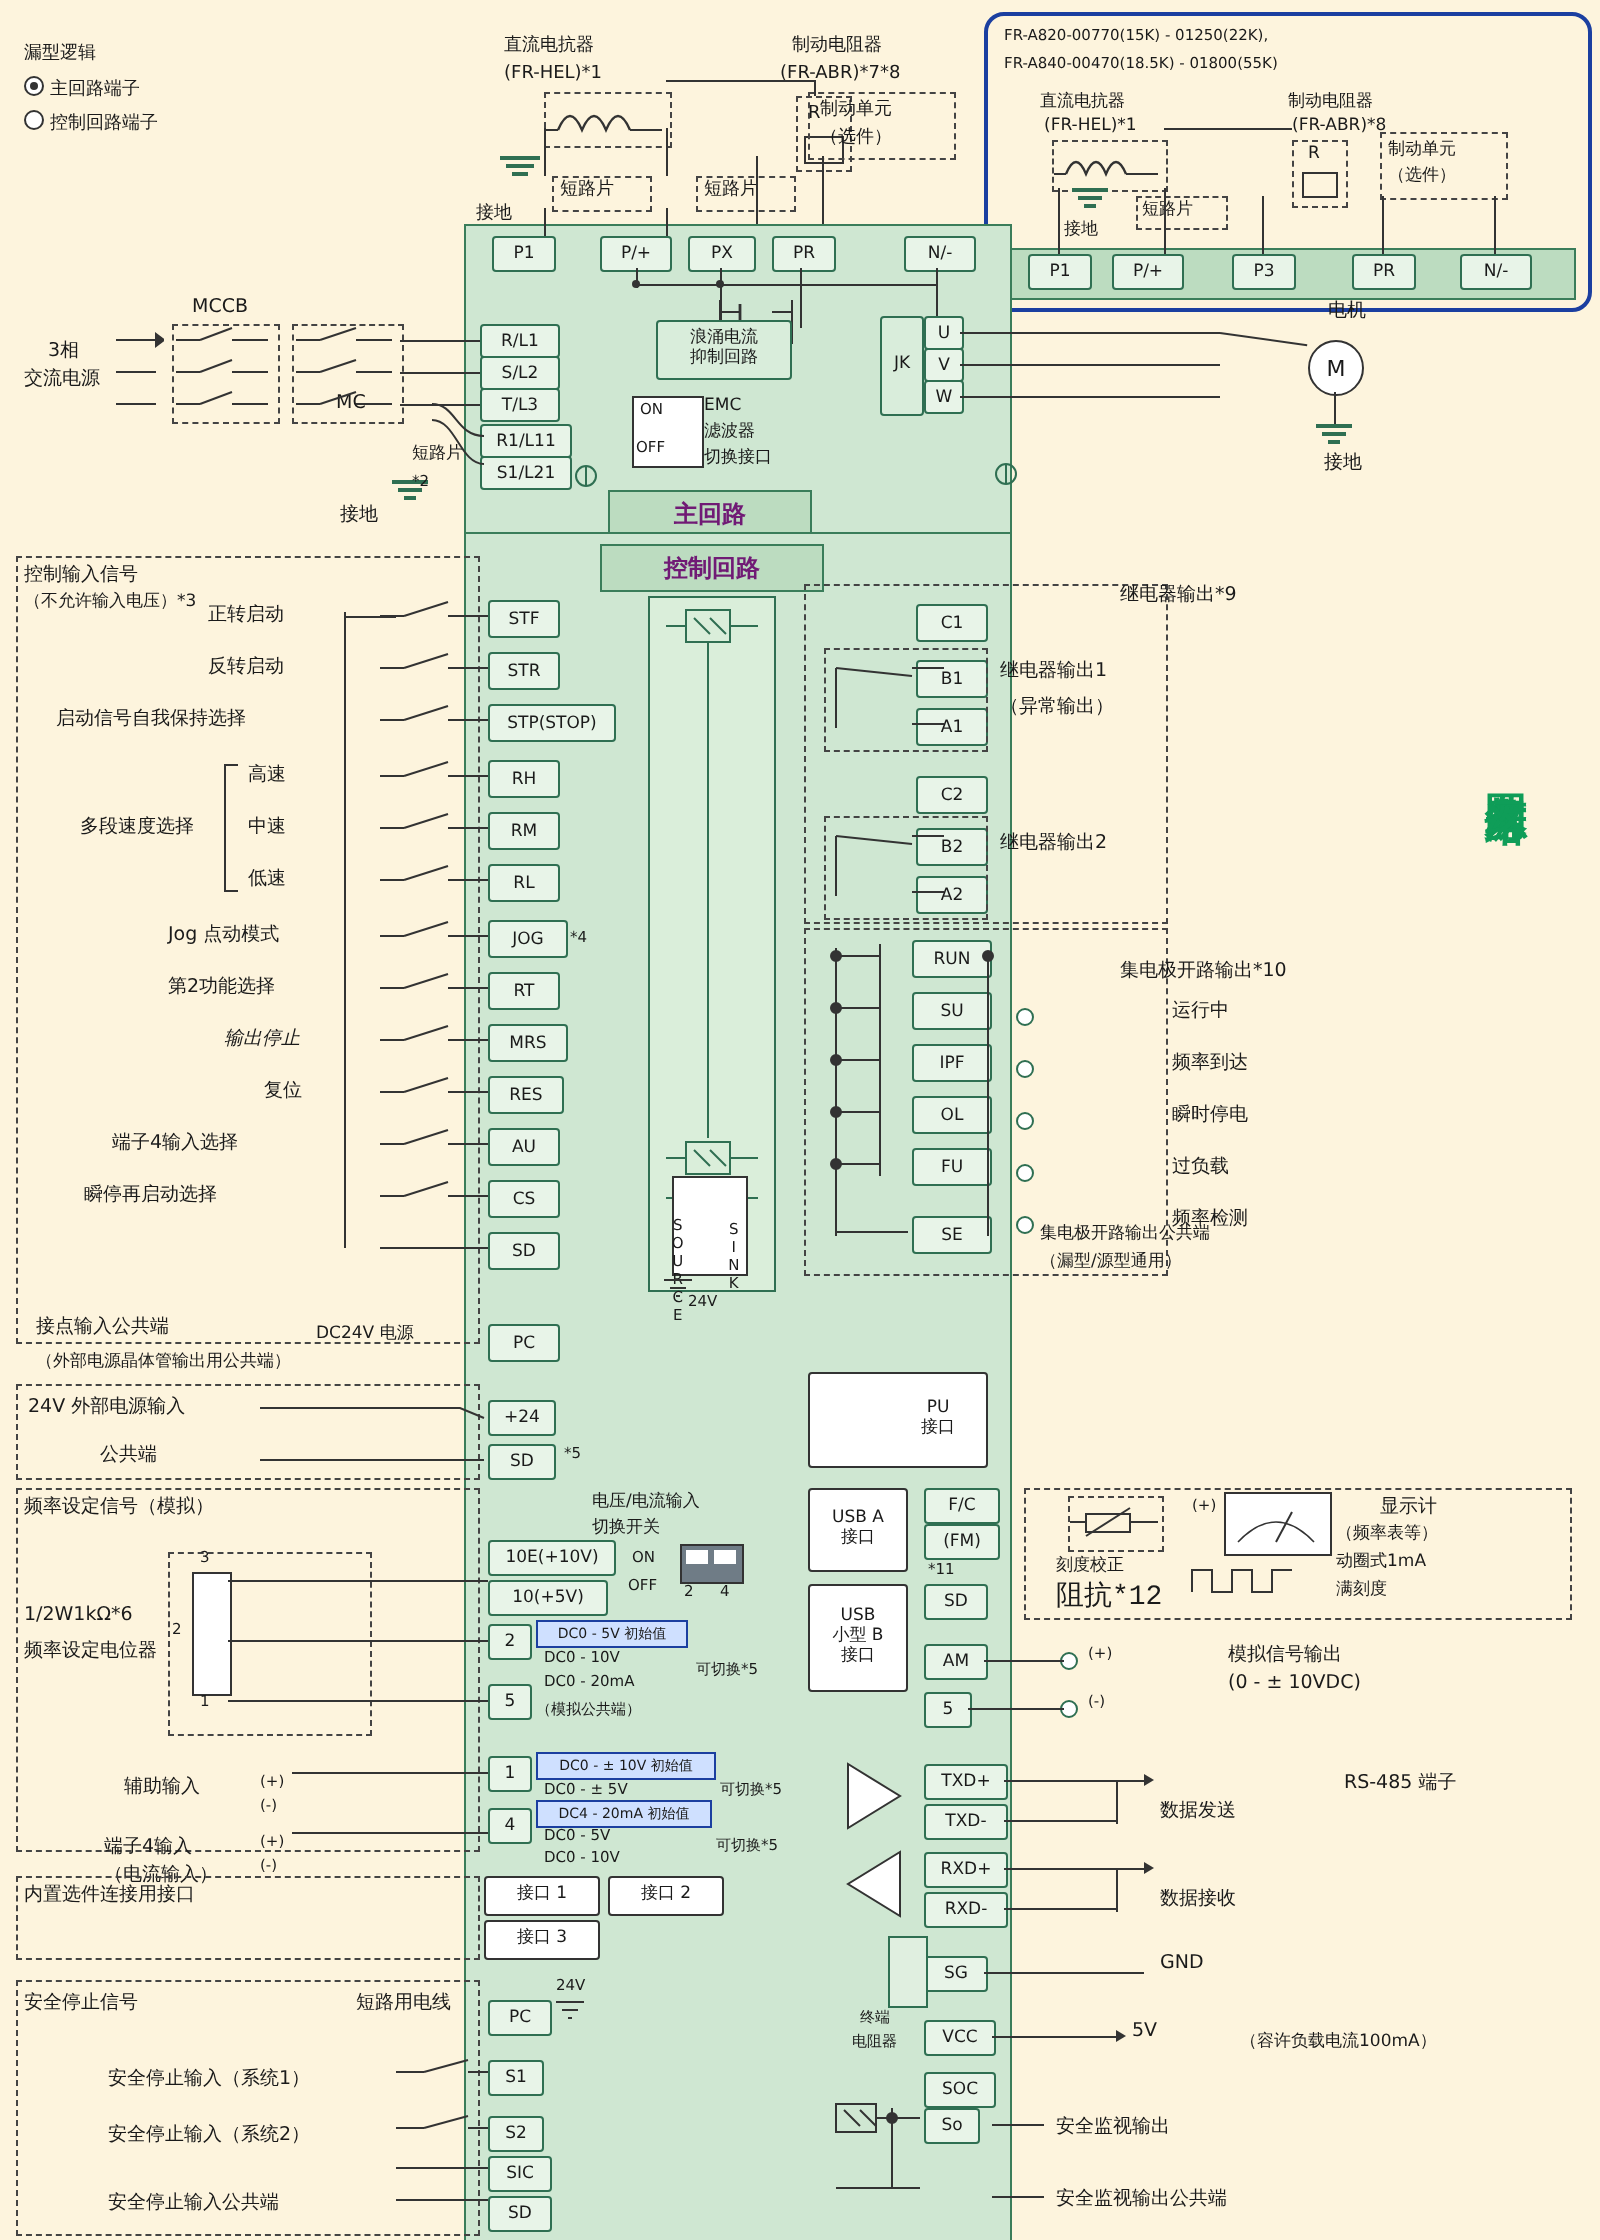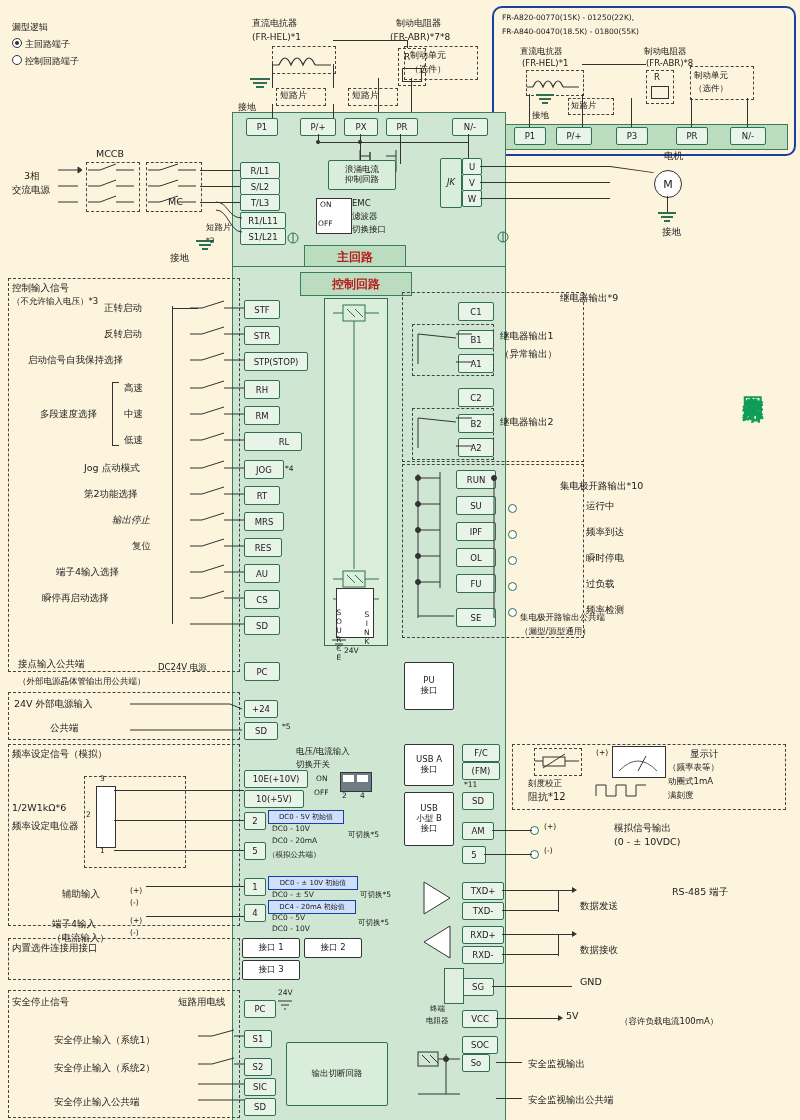--- a/index.html
+++ b/index.html
@@ -27,21 +27,21 @@
   .blockwhite{position:absolute;border:1px solid #333;background:#fff;font-size:8.5px;
          display:flex;align-items:center;justify-content:center;text-align:center;border-radius:2px;line-height:1.15;}
   .blockgreen{position:absolute;border:1px solid #2f6f52;background:#d9eddb;font-size:8.5px;
          display:flex;align-items:center;justify-content:center;text-align:center;border-radius:2px;line-height:1.15;}
   .label{position:absolute;font-size:9px;white-space:nowrap;}
   .label.c{text-align:center;}
   .circ{position:absolute;border:1.5px solid #2f6f52;border-radius:50%;background:#fff;}
   .circ.sm{width:7px;height:7px;}
   .dot{position:absolute;background:#333;border-radius:50%;width:4px;height:4px;}
   .hdr{position:absolute;background:#bcdcc0;border:1px solid #3a7d5a;font-size:12px;font-weight:bold;
-       display:flex;align-items:center;justify-content:center;color:#b91c1c;}
+       display:flex;align-items:center;justify-content:center;color:#701a75;}
   .watermark{position:absolute;color:#0f9d58;font-weight:bold;font-size:21px;line-height:1.05;
        letter-spacing:1px;writing-mode:vertical-rl;text-orientation:upright;}
   .inset{position:absolute;border:2px solid #1b3fa0;border-radius:10px;background:#fdf4dd;}
   .arrowR{position:absolute;width:0;height:0;border-left:5px solid #333;border-top:3px solid transparent;border-bottom:3px solid transparent;}
   .gnd{position:absolute;}
   .gnd i{position:absolute;background:#2f6f52;height:1.5px;left:0;}
   .radio{display:inline-block;width:8px;height:8px;border:1px solid #333;border-radius:50%;margin-right:3px;vertical-align:-1px;position:relative;background:#fff;}
   .radio.on:after{content:"";position:absolute;left:1.5px;top:1.5px;width:4px;height:4px;background:#333;border-radius:50%;}
   .motor{position:absolute;border:1.5px solid #333;border-radius:50%;display:flex;align-items:center;justify-content:center;font-size:11px;background:#fff;}
   .opamp{position:absolute;width:0;height:0;border-left:16px solid #fff;border-top:11px solid transparent;border-bottom:11px solid transparent;}
@@ -253,21 +253,21 @@
   <svg class="abs" style="left:214px;top:200px;" width="30" height="36">
     <g stroke="#333" stroke-width="1" fill="none">
       <path d="M2 2 C14 2 14 18 28 18"></path>
         <path d="M2 10 C14 10 16 32 28 32"></path>
     </g>
   </svg>
 
   <div class="termg" style="left:462px;top:158px;width:18px;height:15px;">U</div>
   <div class="termg" style="left:462px;top:174px;width:18px;height:15px;">V</div>
   <div class="termg" style="left:462px;top:190px;width:18px;height:15px;">W</div>
-  <div class="blockgreen" style="left:440px;top:158px;width:20px;height:48px;font-style:italic;">JK</div>
+  <div class="blockgreen" style="left:440px;top:158px;width:20px;height:48px;">JK</div>
 
   <div class="wire h" style="left:480px;top:166px;width:130px;"></div>
   <div class="wire h" style="left:480px;top:182px;width:130px;"></div>
   <div class="wire h" style="left:480px;top:198px;width:130px;"></div>
   <div class="wire h" style="left:610px;top:166px;width:44px;transform:rotate(8deg);transform-origin:left center;"></div>
   <div class="motor" style="left:654px;top:170px;width:26px;height:26px;">M</div>
   <div class="t abs" style="left:664px;top:150px;">电机</div>
   <div class="wire v" style="left:667px;top:196px;height:16px;"></div>
   <div class="gnd" style="left:658px;top:212px;width:18px;height:12px;">
     <i style="top:0;width:18px;"></i>
@@ -288,21 +288,21 @@
   <div class="termg" style="left:244px;top:300px;width:34px;height:17px;">STF</div>
   <div class="t abs" style="left:104px;top:302px;">正转启动</div>
   <div class="termg" style="left:244px;top:326px;width:34px;height:17px;">STR</div>
   <div class="t abs" style="left:104px;top:328px;">反转启动</div>
   <div class="termg" style="left:244px;top:352px;width:62px;height:17px;">STP(STOP)</div>
   <div class="t abs" style="left:28px;top:354px;">启动信号自我保持选择</div>
   <div class="termg" style="left:244px;top:380px;width:34px;height:17px;">RH</div>
   <div class="t abs" style="left:124px;top:382px;">高速</div>
   <div class="termg" style="left:244px;top:406px;width:34px;height:17px;">RM</div>
   <div class="t abs" style="left:124px;top:408px;">中速</div>
-  <div class="termg" style="left:244px;top:432px;width:34px;height:17px;padding-left:22px;">RL</div>
+  <div class="termg" style="left:244px;top:432px;width:34px;height:17px;">RL</div>
   <div class="t abs" style="left:124px;top:434px;">低速</div>
   <div class="t abs" style="left:40px;top:408px;">多段速度选择</div>
   <div class="abs" style="left:112px;top:382px;width:6px;height:62px;border-left:1px solid #333;border-top:1px solid #333;border-bottom:1px solid #333;"></div>
 
   <div class="termg" style="left:244px;top:460px;width:38px;height:17px;">JOG</div>
   <div class="t xs abs" style="left:285px;top:464px;">*4</div>
   <div class="t abs" style="left:84px;top:462px;">Jog 点动模式</div>
 
   <div class="termg" style="left:244px;top:486px;width:34px;height:17px;">RT</div>
   <div class="t abs" style="left:84px;top:488px;">第2功能选择</div>
@@ -475,21 +475,21 @@
       <line x1="14" y1="10" x2="14" y2="150"></line>
       <circle cx="14" cy="10" r="2.5" fill="#333"></circle>
     </g>
   </svg>
   <div class="circ sm" style="left:508px;top:504px;"></div>
   <div class="circ sm" style="left:508px;top:530px;"></div>
   <div class="circ sm" style="left:508px;top:556px;"></div>
   <div class="circ sm" style="left:508px;top:582px;"></div>
   <div class="circ sm" style="left:508px;top:608px;"></div>
 
-  <div class="blockwhite" style="left:404px;top:662px;width:48px;height:46px;flex-direction:column;">
+  <div class="blockwhite" style="left:404px;top:686px;width:48px;height:46px;flex-direction:column;padding-left:40px;">
     <span>PU</span>
     <span>接口</span>
   </div>
   <div class="blockwhite" style="left:404px;top:744px;width:48px;height:40px;flex-direction:column;">
     <span>USB A</span>
     <span>接口</span>
   </div>
   <div class="blockwhite" style="left:404px;top:792px;width:48px;height:52px;flex-direction:column;">
     <span>USB</span>
     <span>小型 B</span>
@@ -562,21 +562,21 @@
 
   <div class="dash abs" style="left:534px;top:748px;width:46px;height:26px;">
     <svg width="44" height="24">
       <rect x="8" y="8" width="22" height="9" fill="none" stroke="#333"></rect>
       <line x1="0" y1="12" x2="8" y2="12" stroke="#333"></line>
         <line x1="30" y1="12" x2="44" y2="12" stroke="#333"></line>
       <line x1="8" y1="19" x2="30" y2="5" stroke="#333"></line>
     </svg>
   </div>
   <div class="t abs" style="left:528px;top:778px;font-size:8.5px;">刻度校正</div>
-  <div class="t abs" style="left:528px;top:791px;font-size:10px;">阻抗*12</div>
+  <div class="t abs" style="left:528px;top:791px;font-size:14px;font-family:Liberation Mono, monospace;">阻抗*12</div>
   <div class="abs" style="left:612px;top:746px;width:52px;height:30px;border:1px solid #333;background:#fff;">
     <svg width="50" height="28">
       <path d="M6 24 Q25 4 44 24" fill="none" stroke="#333" stroke-width="0.8"></path>
       <line x1="25" y1="24" x2="33" y2="9" stroke="#333"></line>
     </svg>
   </div>
   <div class="t xs abs" style="left:596px;top:748px;">(+)</div>
   <svg class="abs" style="left:594px;top:780px;" width="60" height="20">
     <polyline points="2,16 2,5 12,5 12,16 22,16 22,5 32,5 32,16 42,16 42,5 52,5" fill="none" stroke="#333" stroke-width="1"></polyline>
   </svg>
@@ -665,21 +665,20 @@
         <line x1="14" y1="10" x2="36" y2="4"></line>
         <line x1="36" y1="10" x2="46" y2="10"></line>
       <line x1="0" y1="38" x2="14" y2="38"></line>
         <line x1="14" y1="38" x2="36" y2="32"></line>
         <line x1="36" y1="38" x2="46" y2="38"></line>
       <line x1="0" y1="58" x2="46" y2="58"></line>
         <line x1="0" y1="74" x2="46" y2="74"></line>
     </g>
   </svg>
 
-  <div class="blockgreen" style="left:286px;top:1042px;width:100px;height:62px;">输出切断回路</div>
   <div class="termg" style="left:462px;top:1054px;width:26px;height:16px;">So</div>
   <div class="termg" style="left:462px;top:1036px;width:34px;height:16px;">SOC</div>
   <div class="t abs" style="left:528px;top:1058px;">安全监视输出</div>
   <div class="t abs" style="left:528px;top:1094px;">安全监视输出公共端</div>
   <svg class="abs" style="left:412px;top:1044px;" width="50" height="66">
     <g stroke="#333" stroke-width="1" fill="none">
       <rect x="6" y="8" width="20" height="14"></rect>
         <path d="M10 11 L18 19 M18 11 L26 19"></path>
       <line x1="26" y1="15" x2="48" y2="15"></line>
         <line x1="34" y1="10" x2="34" y2="50"></line>

